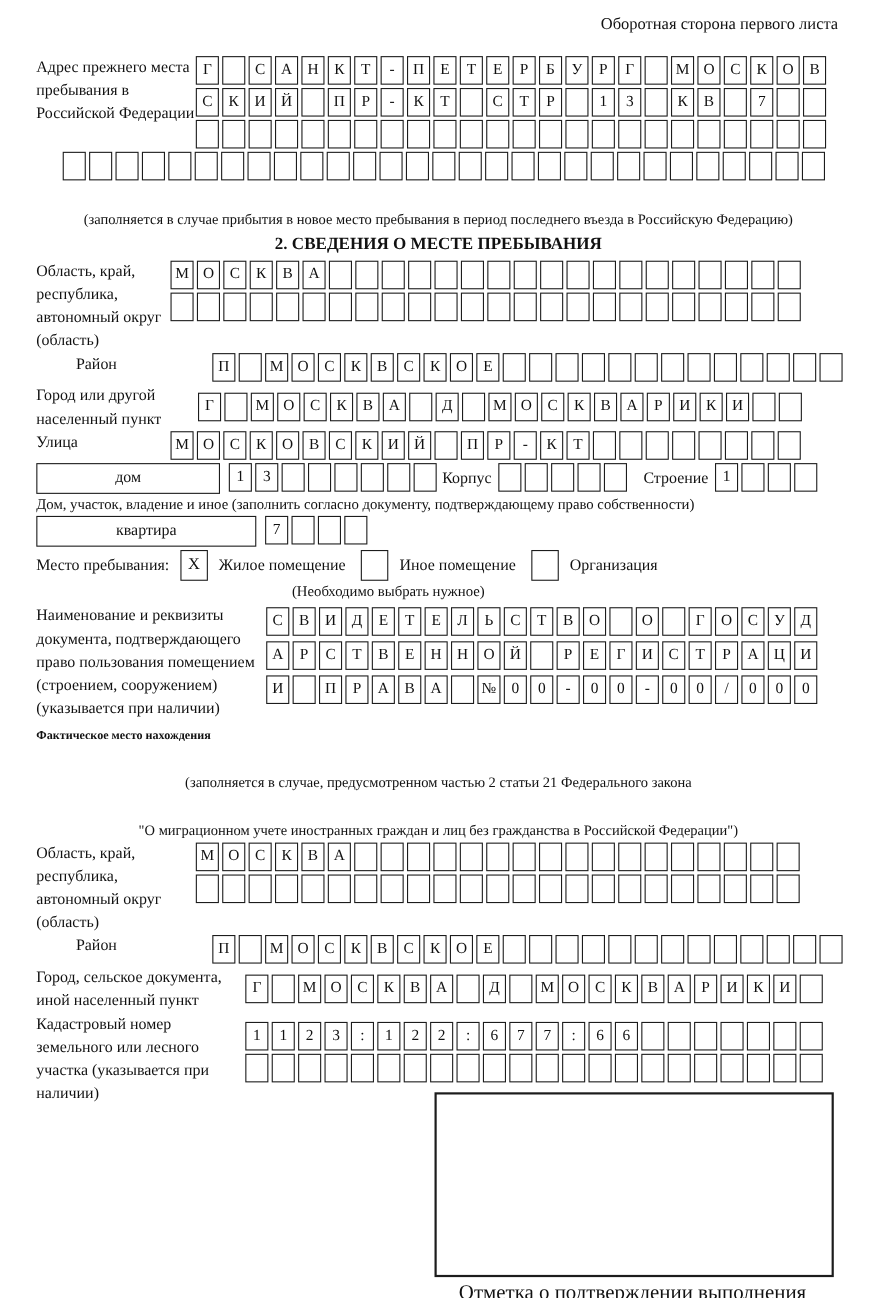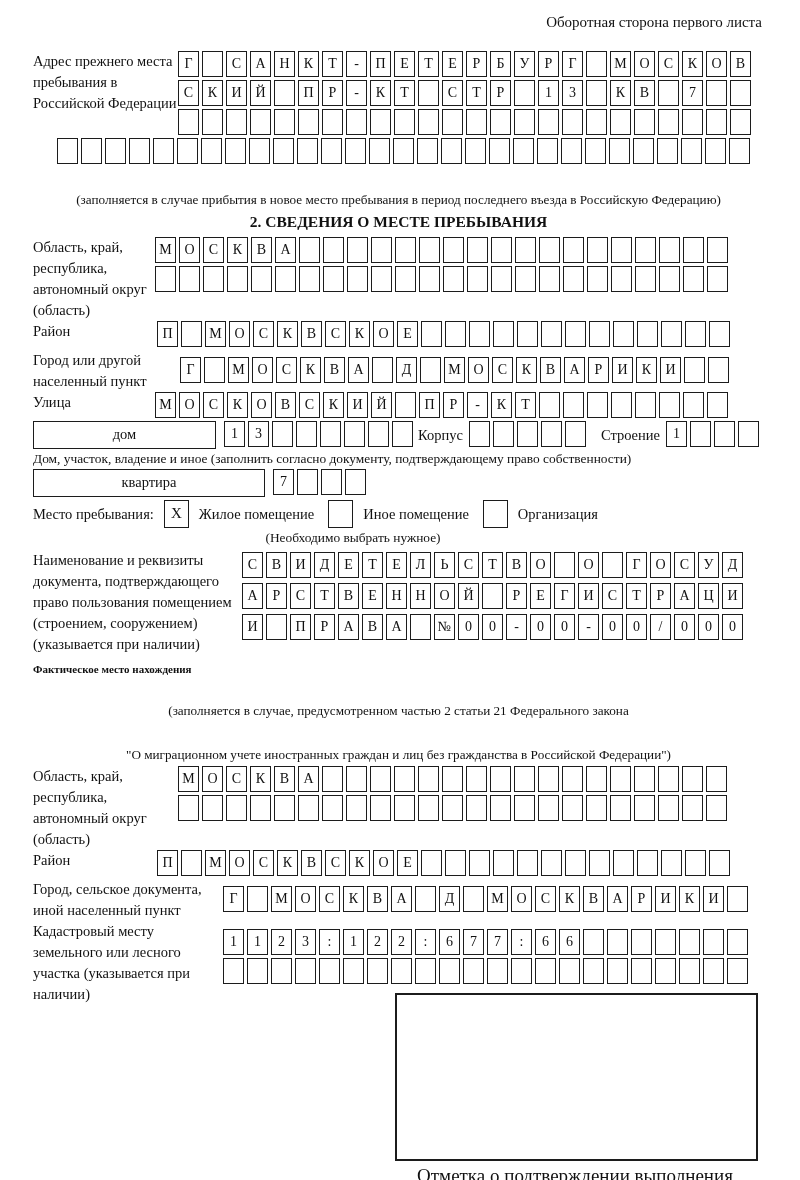--- a/index.html
+++ b/index.html
@@ -21,39 +21,39 @@
     border:1.7px solid #1c1c1c; background:#fff;
     text-align:center; font-size:14px; line-height:23px; vertical-align:top;
   }
   .chkrow { display:inline-block; }
   .chkrow .cell { width:25px; height:28px; font-size:15px; line-height:25px; margin-right:0; }
 
   
   .frow { display:flex; align-items:flex-start; }
   .frow.vcenter { align-items:center; }
   .lbl { font-size:14.5px; line-height:21px; flex-shrink:0; }
-  .c145 { width:145px; } .c122 { width:122px; } .c124 { width:124px; }
+  .c145 { width:145px; } .c122 { width:122px; } .c124 { width:124px;margin-left:36px; }
   .c147 { width:147px; } .c190 { width:190px; } .c209 { width:209px; }
   .boxcol { flex-grow:0; }
 
   .indent24 { margin-left:24px; }
 
   .note { font-size:13.2px; text-align:center; line-height:16px; margin-bottom:1px;margin-top:28px; }
   .note-left { font-size:13.4px; line-height:16px; margin-bottom:2px; }
 
   h2.sec { text-align:center; font-size:15.5px; font-weight:bold; margin:5px 0 6px 0; }
   .fact-title { font-size:11px; font-weight:bold; margin:8px 0 6px 0; }
 
   
   .widebox {
     display:inline-block; border:1.8px solid #1c1c1c; height:28px;
     text-align:center; font-size:14.5px; line-height:25px; vertical-align:top;
     margin-right:8px;
   }
-  .wb167 { width:183px; } .wb200 { width:232px; }
+  .wb167 { width:167px; } .wb200 { width:200px; }
   .inline-lbl { display:inline-block; font-size:14.5px; line-height:28px; vertical-align:top; }
 
   .gaprow { height:30px; display:flex; align-items:flex-start; }
 
   .checkline { display:flex; align-items:center; height:30px; font-size:14.5px; }
   .checkline .opt { margin:0 14px 0 10px; }
   .choose-note { width:440px; margin-left:100px; text-align:center; font-size:13.4px; line-height:17px; margin-bottom:4px; }
 
   .kadlabel { height:70px; overflow:visible; }
 
@@ -160,21 +160,21 @@
     <div class="lbl c124">Район</div>
     <div class="boxrow"><span class="cell">П</span><span class="cell"></span><span class="cell">М</span><span class="cell">О</span><span class="cell">С</span><span class="cell">К</span><span class="cell">В</span><span class="cell">С</span><span class="cell">К</span><span class="cell">О</span><span class="cell">Е</span><span class="cell"></span><span class="cell"></span><span class="cell"></span><span class="cell"></span><span class="cell"></span><span class="cell"></span><span class="cell"></span><span class="cell"></span><span class="cell"></span><span class="cell"></span><span class="cell"></span><span class="cell"></span><span class="cell"></span></div>
   </div>
 
   <div class="frow vcenter">
     <div class="lbl c190">Город, сельское документа, иной населенный пункт</div>
     <div class="boxrow"><span class="cell">Г</span><span class="cell"></span><span class="cell">М</span><span class="cell">О</span><span class="cell">С</span><span class="cell">К</span><span class="cell">В</span><span class="cell">А</span><span class="cell"></span><span class="cell">Д</span><span class="cell"></span><span class="cell">М</span><span class="cell">О</span><span class="cell">С</span><span class="cell">К</span><span class="cell">В</span><span class="cell">А</span><span class="cell">Р</span><span class="cell">И</span><span class="cell">К</span><span class="cell">И</span><span class="cell"></span></div>
   </div>
 
   <div class="frow">
-    <div class="lbl c190 kadlabel">Кадастровый месту земельного или лесного участка (указывается при наличии)</div>
+    <div class="lbl c190 kadlabel">Кадастровый номер земельного или лесного участка (указывается при наличии)</div>
     <div class="boxcol" style="padding-top:8px;">
       <div class="boxrow"><span class="cell">1</span><span class="cell">1</span><span class="cell">2</span><span class="cell">3</span><span class="cell">:</span><span class="cell">1</span><span class="cell">2</span><span class="cell">2</span><span class="cell">:</span><span class="cell">6</span><span class="cell">7</span><span class="cell">7</span><span class="cell">:</span><span class="cell">6</span><span class="cell">6</span><span class="cell"></span><span class="cell"></span><span class="cell"></span><span class="cell"></span><span class="cell"></span><span class="cell"></span><span class="cell"></span></div>
       <div class="boxrow"><span class="cell"></span><span class="cell"></span><span class="cell"></span><span class="cell"></span><span class="cell"></span><span class="cell"></span><span class="cell"></span><span class="cell"></span><span class="cell"></span><span class="cell"></span><span class="cell"></span><span class="cell"></span><span class="cell"></span><span class="cell"></span><span class="cell"></span><span class="cell"></span><span class="cell"></span><span class="cell"></span><span class="cell"></span><span class="cell"></span><span class="cell"></span><span class="cell"></span></div>
     </div>
   </div>
 
   <div class="stamp-box"></div>
   <div class="stamp-note">Отметка о подтверждении выполнения принимающей стороной и иностранным гражданином или лицом без гражданства действий, необходимых для его постановки на учет по месту пребывания</div>
 
 </div>

